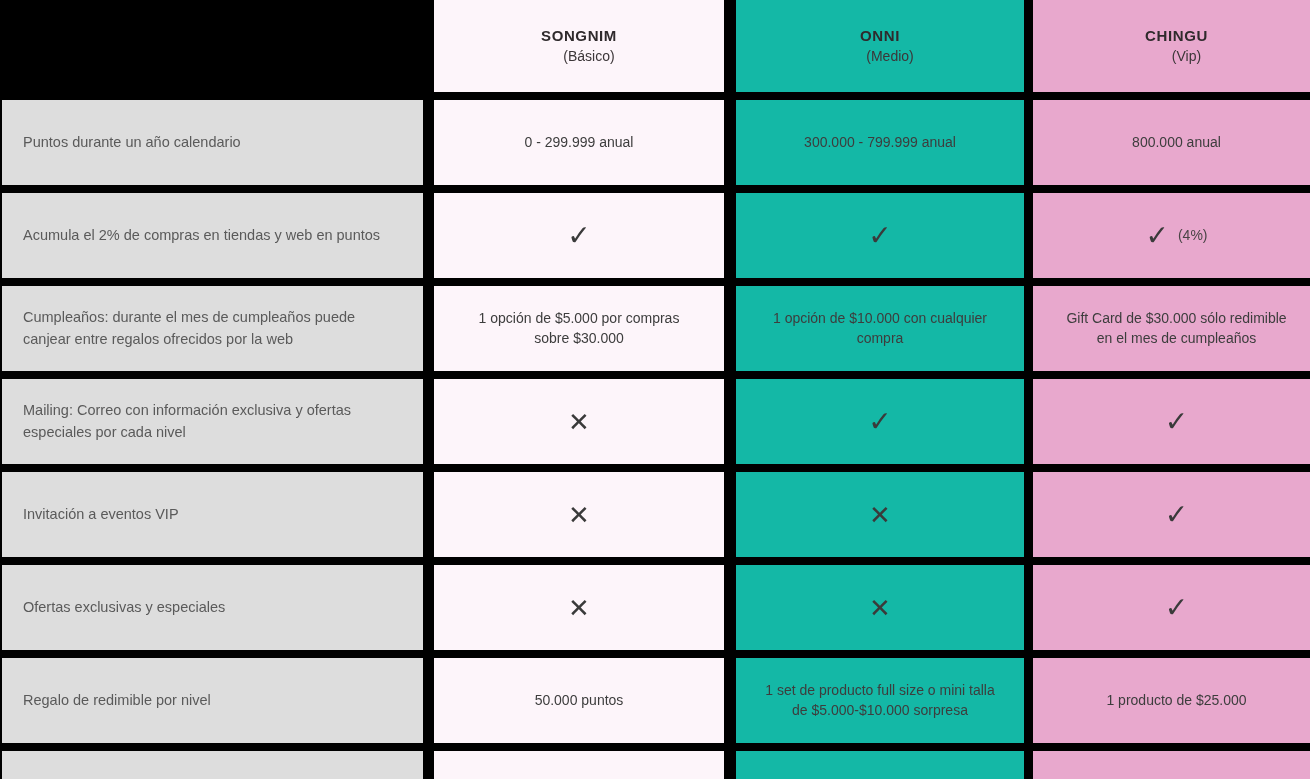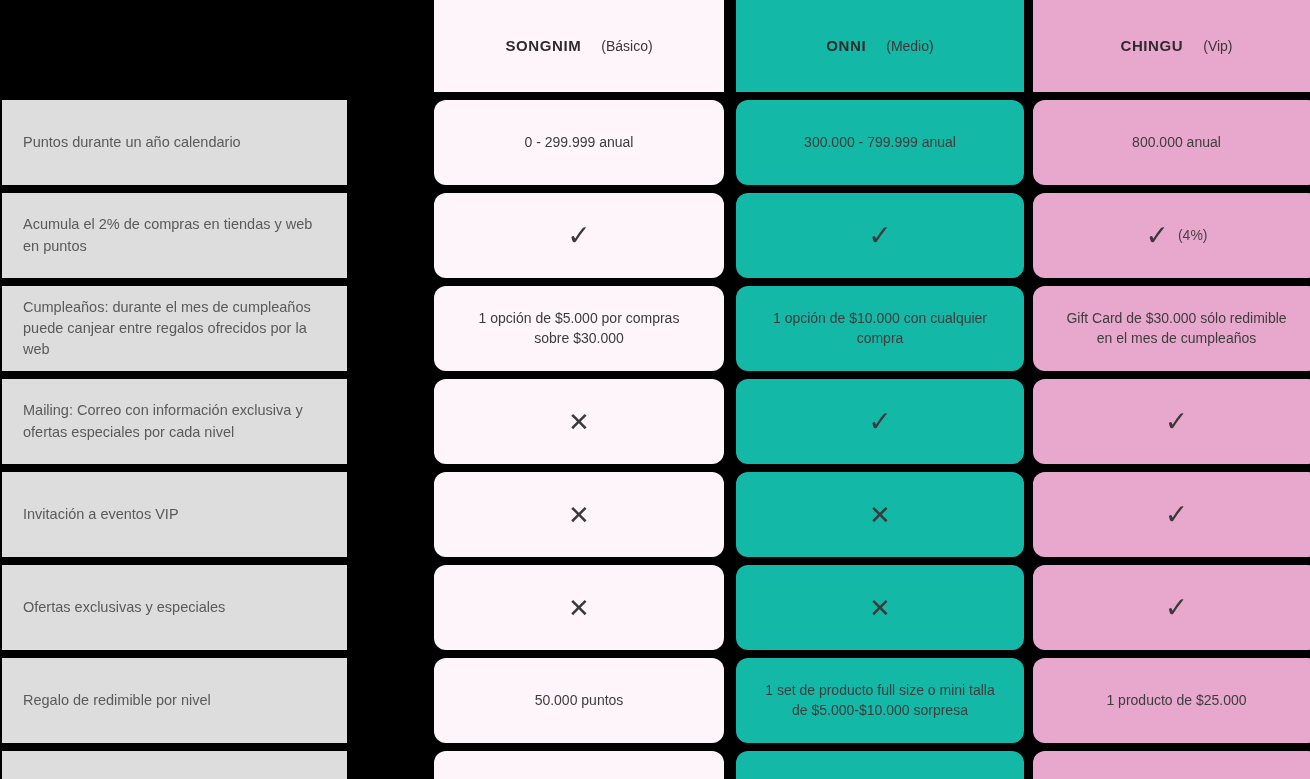--- a/index.html
+++ b/index.html
@@ -43,40 +43,39 @@
   
   .feature-cell {
     background: #dddddd;
     color: #5a5a5a;
     font-size: 14.5px;
     line-height: 1.45;
     padding: 0 18px 0 21px;
     justify-content: flex-start;
     text-align: left;
     margin-left: 2px;
-    width: 345px;
+    width: 421px;
   }
 
   
   .value-cell {
     justify-content: center;
     text-align: center;
     color: #3d3d3d;
     font-size: 14px;
     line-height: 1.4;
     padding: 0 28px;
-    border-radius: 12px;
   }
   .tier-songnim { background: #fdf5fa; }
   .tier-onni    { background: #14b8a6; }
   .tier-chingu  { background: #e8a8cd; }
 
   
   .header-cell {
-    flex-direction: row;
+    flex-direction: column;
     justify-content: center;
     align-items: center;
     text-align: center;
     color: #2f2a2c;
   }
   .tier-name {
     font-size: 15px;
     font-weight: bold;
     letter-spacing: 0.6px;
     line-height: 1.35;

